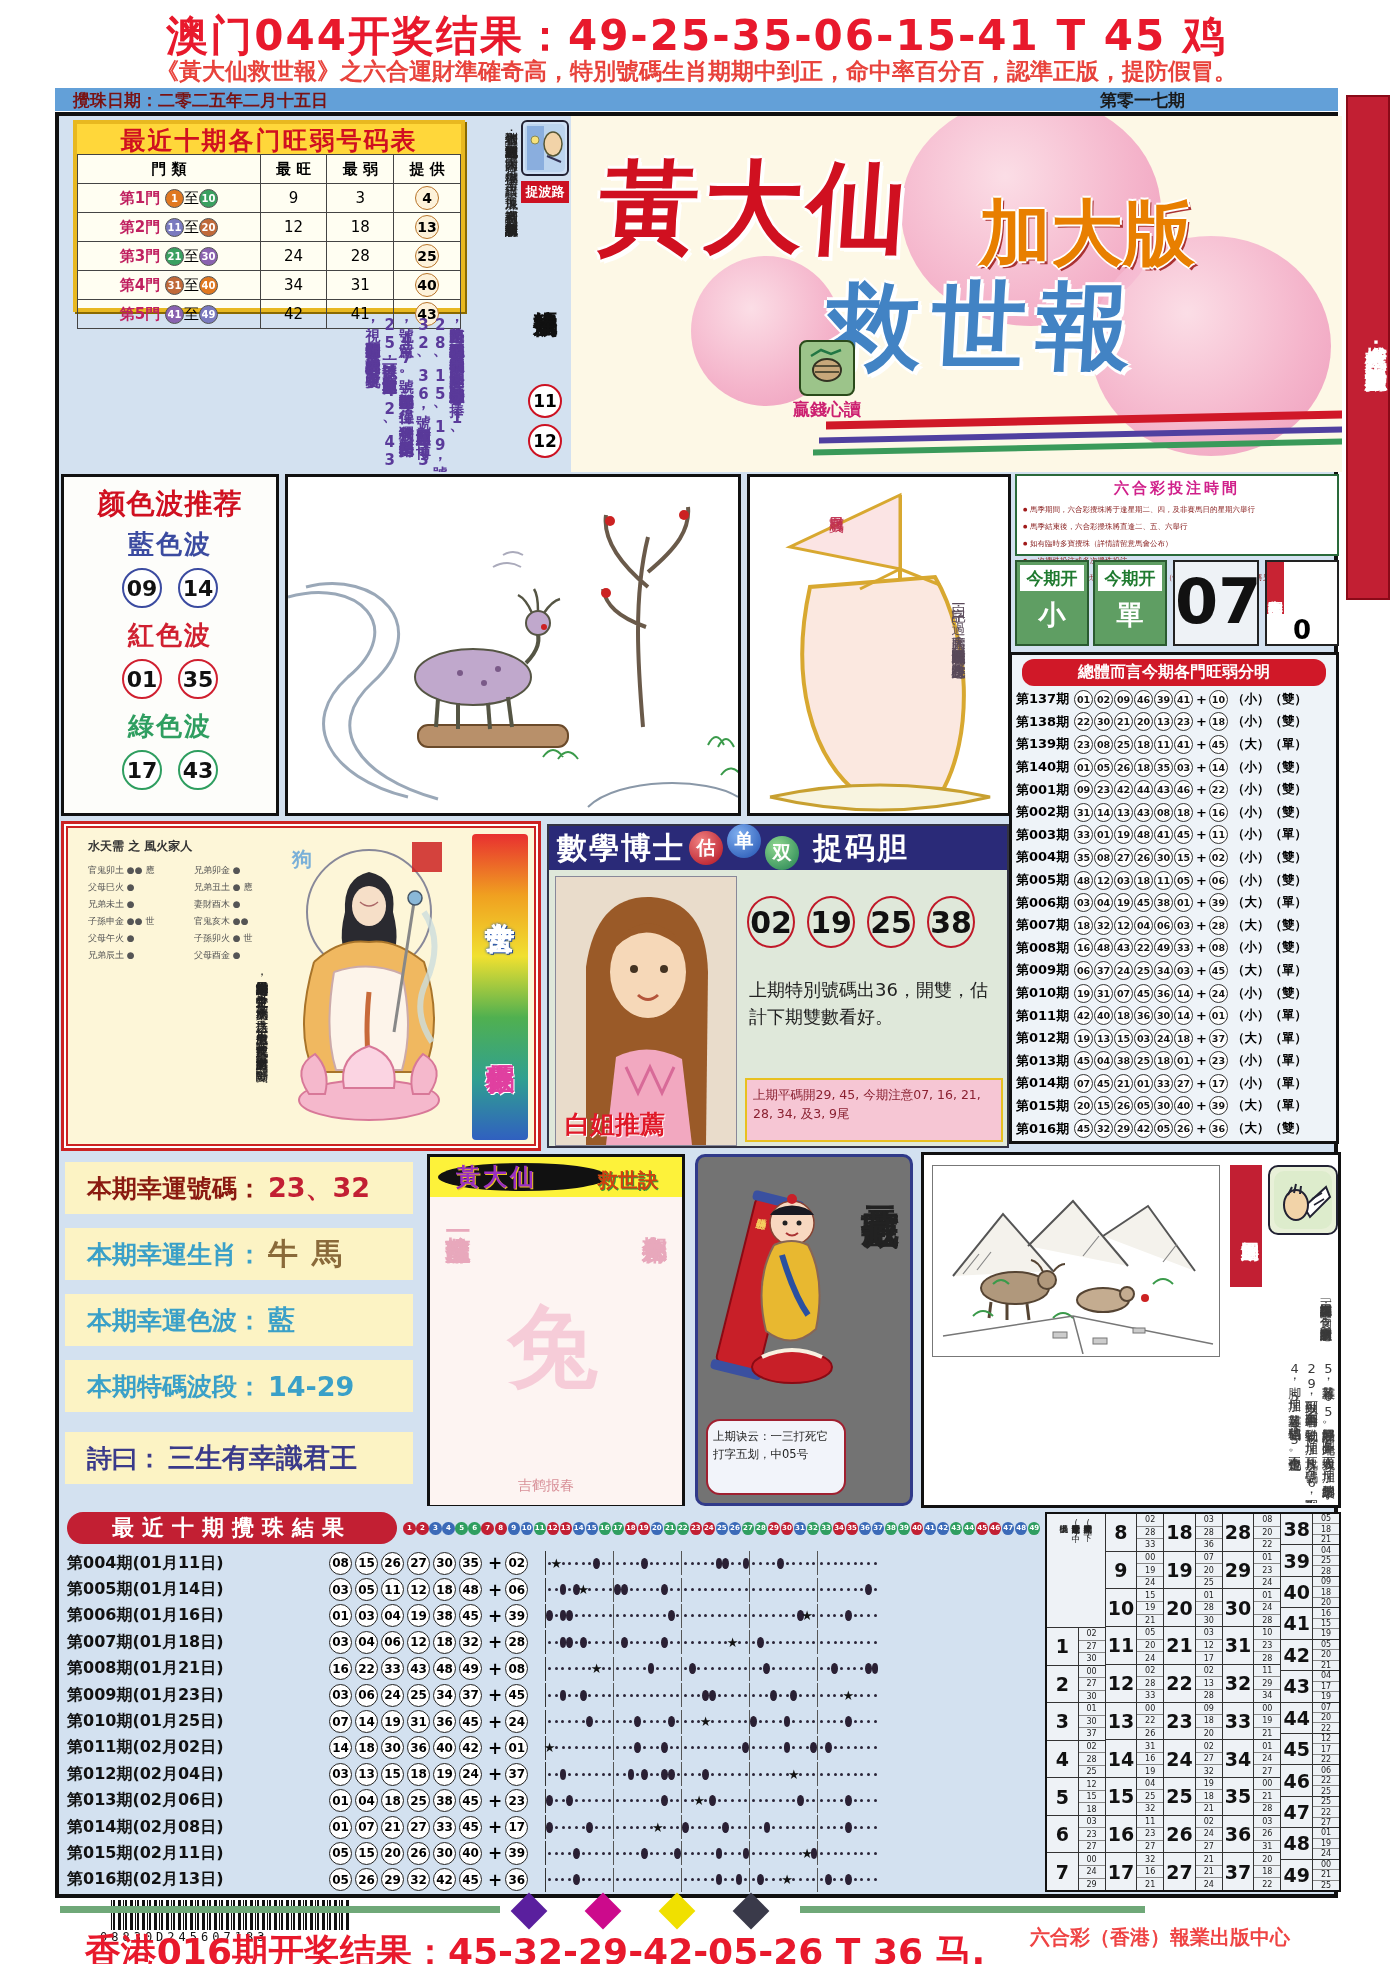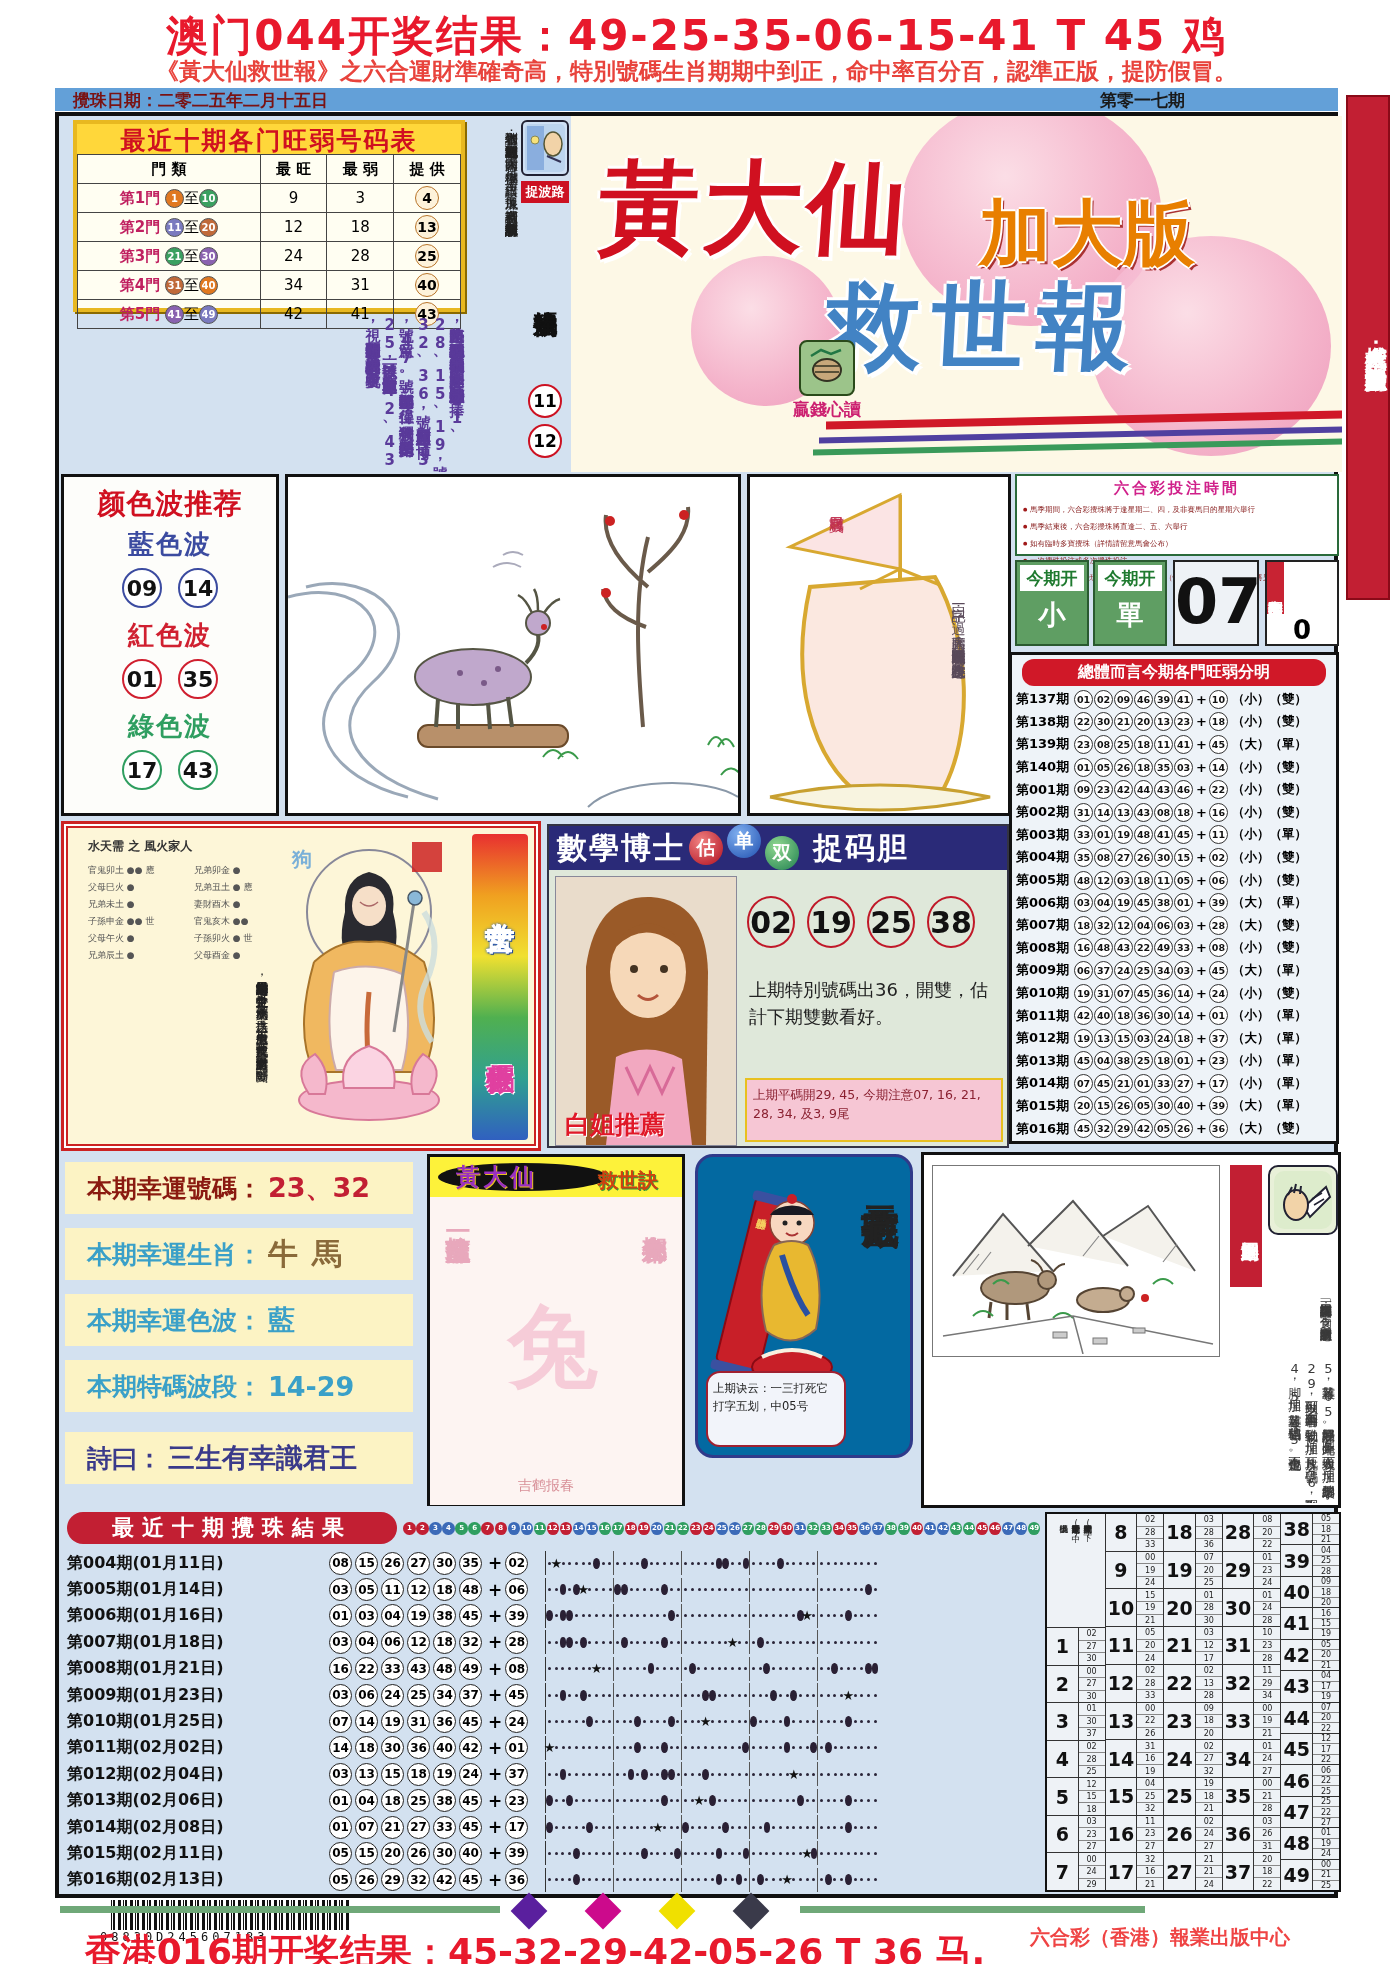--- a/index.html
+++ b/index.html
@@ -106,21 +106,21 @@
   .jue-head{height:40px;background:#fdf23a;position:relative;overflow:hidden;}
   .jue-oval{position:absolute;left:8px;top:6px;width:170px;height:28px;background:#111;border-radius:50%;}
   .jue-m{position:absolute;left:26px;top:4px;font-size:24px;font-weight:900;color:#9a30c0;letter-spacing:3px;text-shadow:1px 1px 0 #e8c020;}
   .jue-s{position:absolute;left:168px;top:10px;font-size:20px;font-weight:900;color:#d04010;text-shadow:1px 1px 0 #3a9a3a;}
   .jue-body{position:relative;height:308px;background:#fdf4f2;}
   .jue-r{position:absolute;right:14px;top:20px;font-size:25px;color:#e8a8bc;font-weight:700;height:270px;line-height:1.1;}
   .jue-l{position:absolute;left:14px;top:20px;font-size:25px;color:#e8a8bc;font-weight:700;height:270px;line-height:1.1;}
   .jue-c{position:absolute;left:78px;top:90px;font-size:90px;color:#f6ccd8;font-weight:700;}
   .jue-seal{position:absolute;left:88px;bottom:10px;font-size:14px;color:#d89098;}
   
-  .ling{left:636px;top:1038px;width:218px;height:304px;background:#0369a1;border:3px solid #303a8a;border-radius:18px;}
+  .ling{left:636px;top:1038px;width:218px;height:352px;background:#737373;border:3px solid #303a8a;border-radius:10px;}
   .ling-title{position:absolute;right:10px;top:22px;font-size:38px;font-weight:900;color:#222;height:300px;line-height:1.06;}
   .ling-note{position:absolute;left:8px;bottom:8px;width:140px;height:76px;border:2px solid #a02030;border-radius:14px;font-size:11.5px;color:#222;padding:6px 5px;box-sizing:border-box;line-height:1.6;background:#f2f4fa;}
   
   .lastp{left:862px;top:1036px;width:420px;height:356px;background:#fff;border:3px solid #111;}
   .lpic{position:absolute;left:8px;top:10px;width:286px;height:190px;border:1px solid #777;background:#fff;}
   .llabel{position:absolute;left:306px;top:10px;width:32px;height:122px;background:#c21f33;color:#fff;font-size:18px;font-weight:800;text-align:center;padding-top:4px;box-sizing:border-box;}
   .licon{position:absolute;left:344px;top:10px;width:66px;height:66px;background:#e8f0d8;border:2px solid #223;border-radius:10px;}
   .ltext{position:absolute;left:8px;top:206px;width:404px;height:142px;font-size:13px;color:#3a3a3a;line-height:1.3;overflow:hidden;}
   .ltext2{position:absolute;left:306px;top:140px;width:104px;height:64px;font-size:12px;color:#3a3a3a;overflow:hidden;}
   

